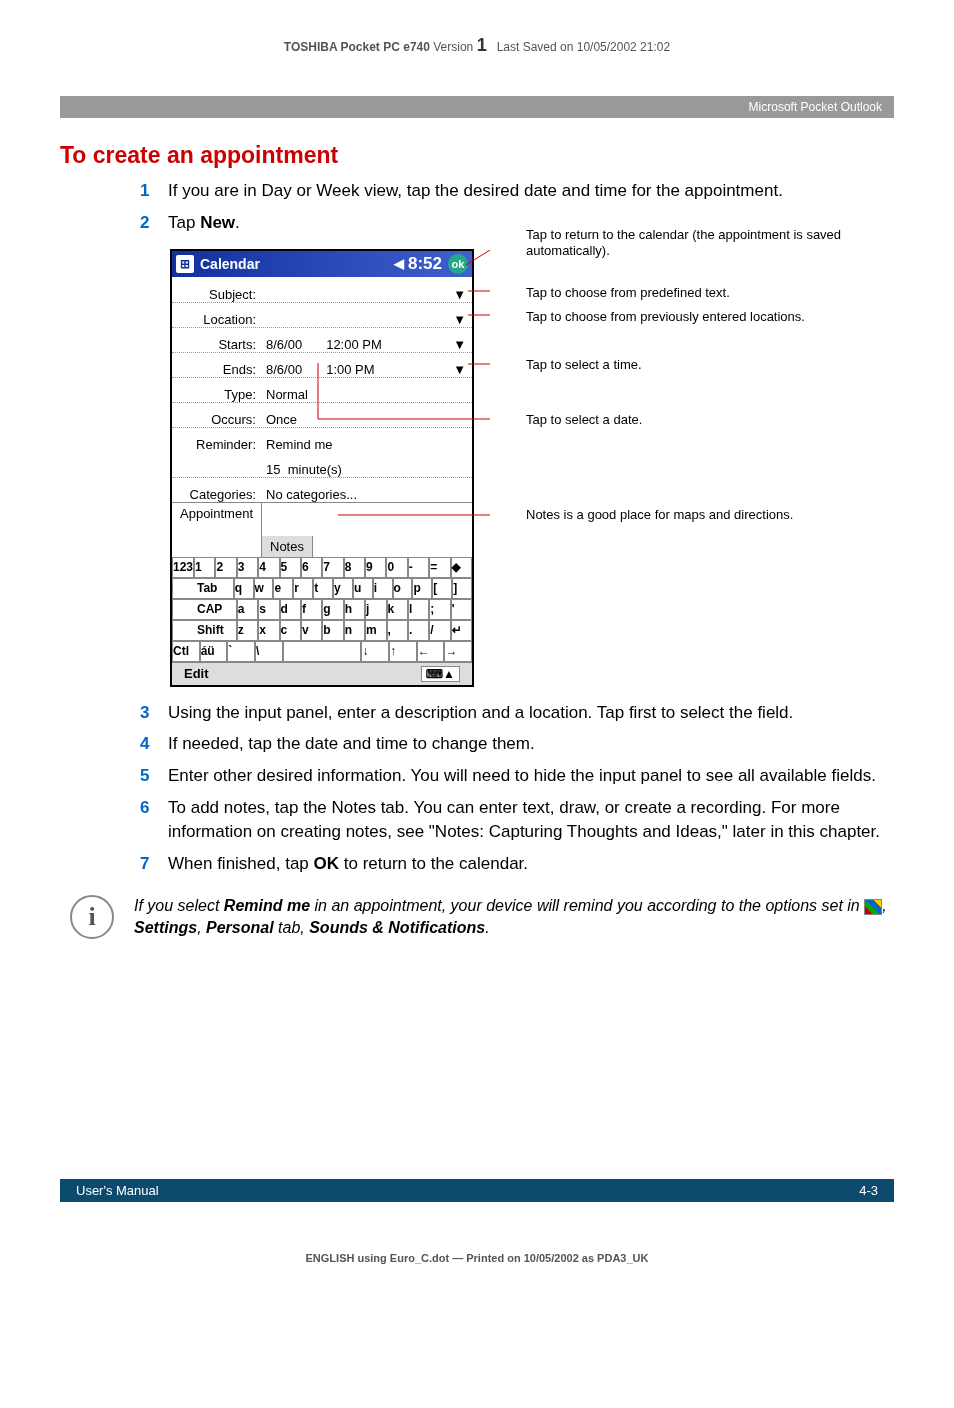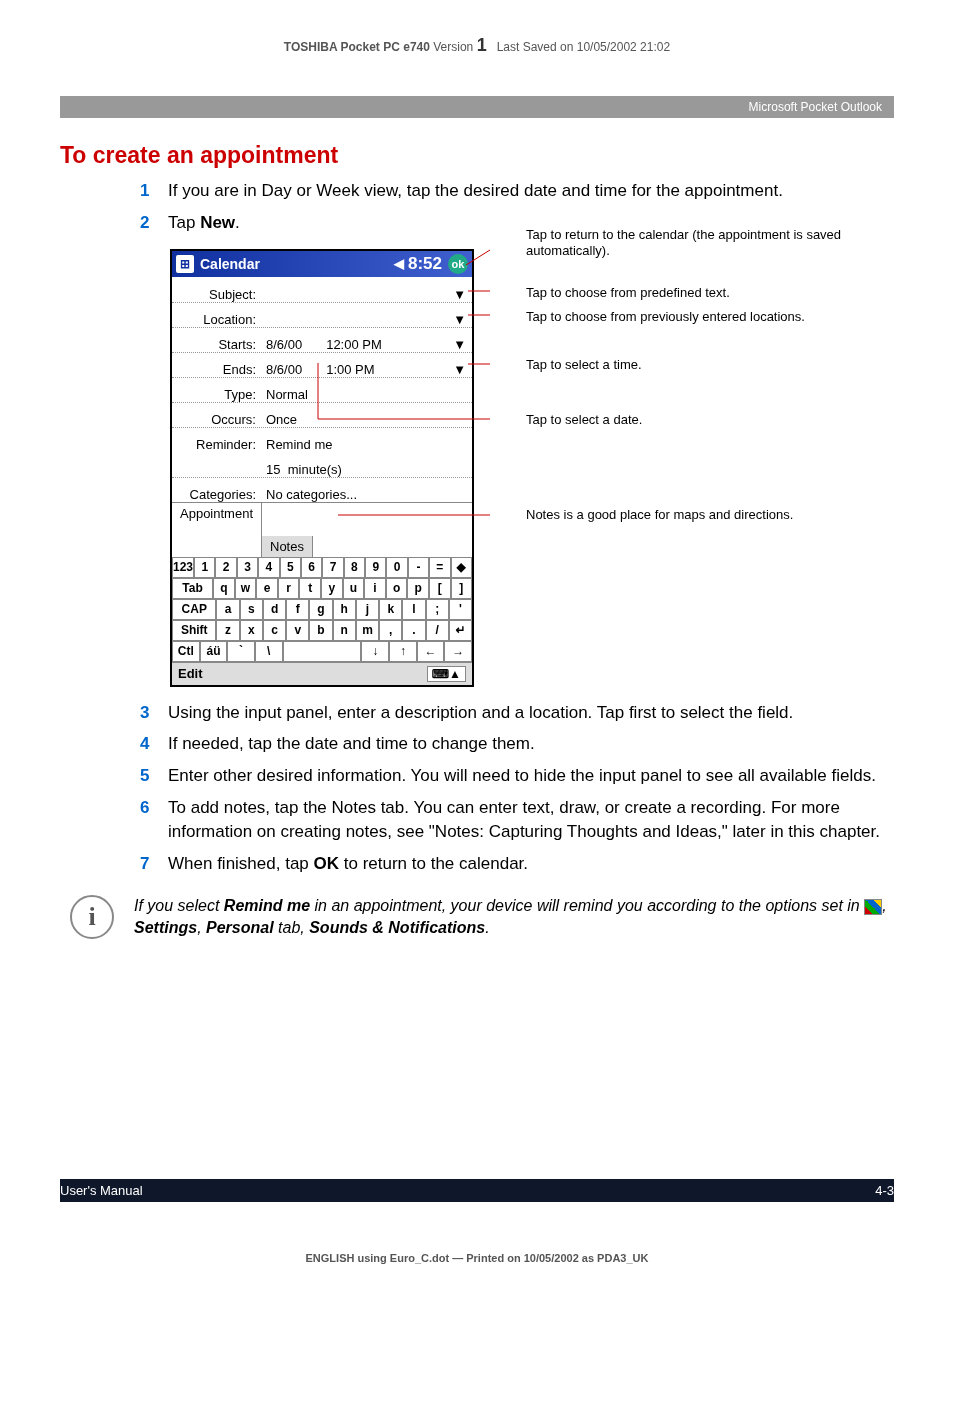--- a/index.html
+++ b/index.html
@@ -26,31 +26,31 @@
     .lbl { width: 84px; text-align: right; padding-right: 6px; }
     .val { flex: 1; display: flex; align-items: center; padding-left: 4px; }
     .dd { margin-left: auto; margin-right: 6px; color: #000; }
     .sep { border-top: 1px dotted #999; }
     .tabs { display: flex; border-top: 1px solid #888; }
     .tab { font-size: 13px; padding: 3px 8px; border-right: 1px solid #888; }
     .tab.active { background: #fff; }
     .tab.inactive { background: #ddd; margin-top: 33px; }
     .kbd { background: #ddd; }
     .krow { display: flex; }
-    .krow span { border: 1px solid #888; flex: 1; text-align: center; font-size: 12px; height: 19px; line-height: 19px; background: #fff; font-weight: bold; }
-    .krow span.wide { flex: 2; }
+    .krow span { border: 1px solid #888; flex: 1; text-align: left; font-size: 12px; height: 19px; line-height: 19px; background: #fff; font-weight: bold; }
+    .krow span.wide { flex: 2; padding-left: 24px; }
     .krow span.wider { flex: 3; }
-    .bottombar { background: #ddd; display: flex; align-items: center; font-size: 13px; font-weight: bold; padding: 3px 6px; border-top: 1px solid #888; }
+    .bottombar { background: #ddd; display: flex; align-items: center; font-size: 13px; font-weight: bold; padding: 3px 12px; border-top: 1px solid #888; }
     .bottombar .kicon { margin-left: auto; border: 1px solid #888; background: #fff; padding: 0 4px; font-size: 12px; }
     .callouts { margin-left: 20px; font-size: 13px; color: #000; flex: 1; position: relative; }
     .callout { position: absolute; left: 0; line-height: 1.3; margin-left: 32px; }
     .note-row { display: flex; margin: 20px 0 0 0; align-items: flex-start; }
     .note-icon { width: 40px; height: 40px; border: 2px solid #888; border-radius: 50%; display: flex; align-items: center; justify-content: center; font-size: 26px; font-weight: bold; font-family: Georgia, serif; color: #555; margin-right: 20px; flex-shrink: 0; margin-left: 10px; }
     .note-txt { font-style: italic; font-size: 16px; line-height: 1.35; }
-    .footer-bar { background: #0f172a; color: #fff; display: flex; font-size: 13px; padding: 4px 0; margin-top: 240px; }
+    .footer-bar { background: #0c4a6e; color: #fff; display: flex; font-size: 13px; padding: 4px 16px; margin-top: 240px; }
     .footer-bar .r { margin-left: auto; }
     .foot-line { text-align: center; font-size: 11px; color: #555; margin-top: 50px; font-weight: bold; }
     .startflag { display: inline-block; width: 16px; height: 14px; background: linear-gradient(45deg,#c00 25%,#0a0 25% 50%,#06c 50% 75%,#fc0 75%); vertical-align: middle; border: 1px solid #888; }
     .red-ln { stroke: #c00; stroke-width: 1; fill: none; }
     svg.overlay { position: absolute; left: 0; top: 0; pointer-events: none; }
   </style>
 </head>
 <body>
 
 <div class="page">

